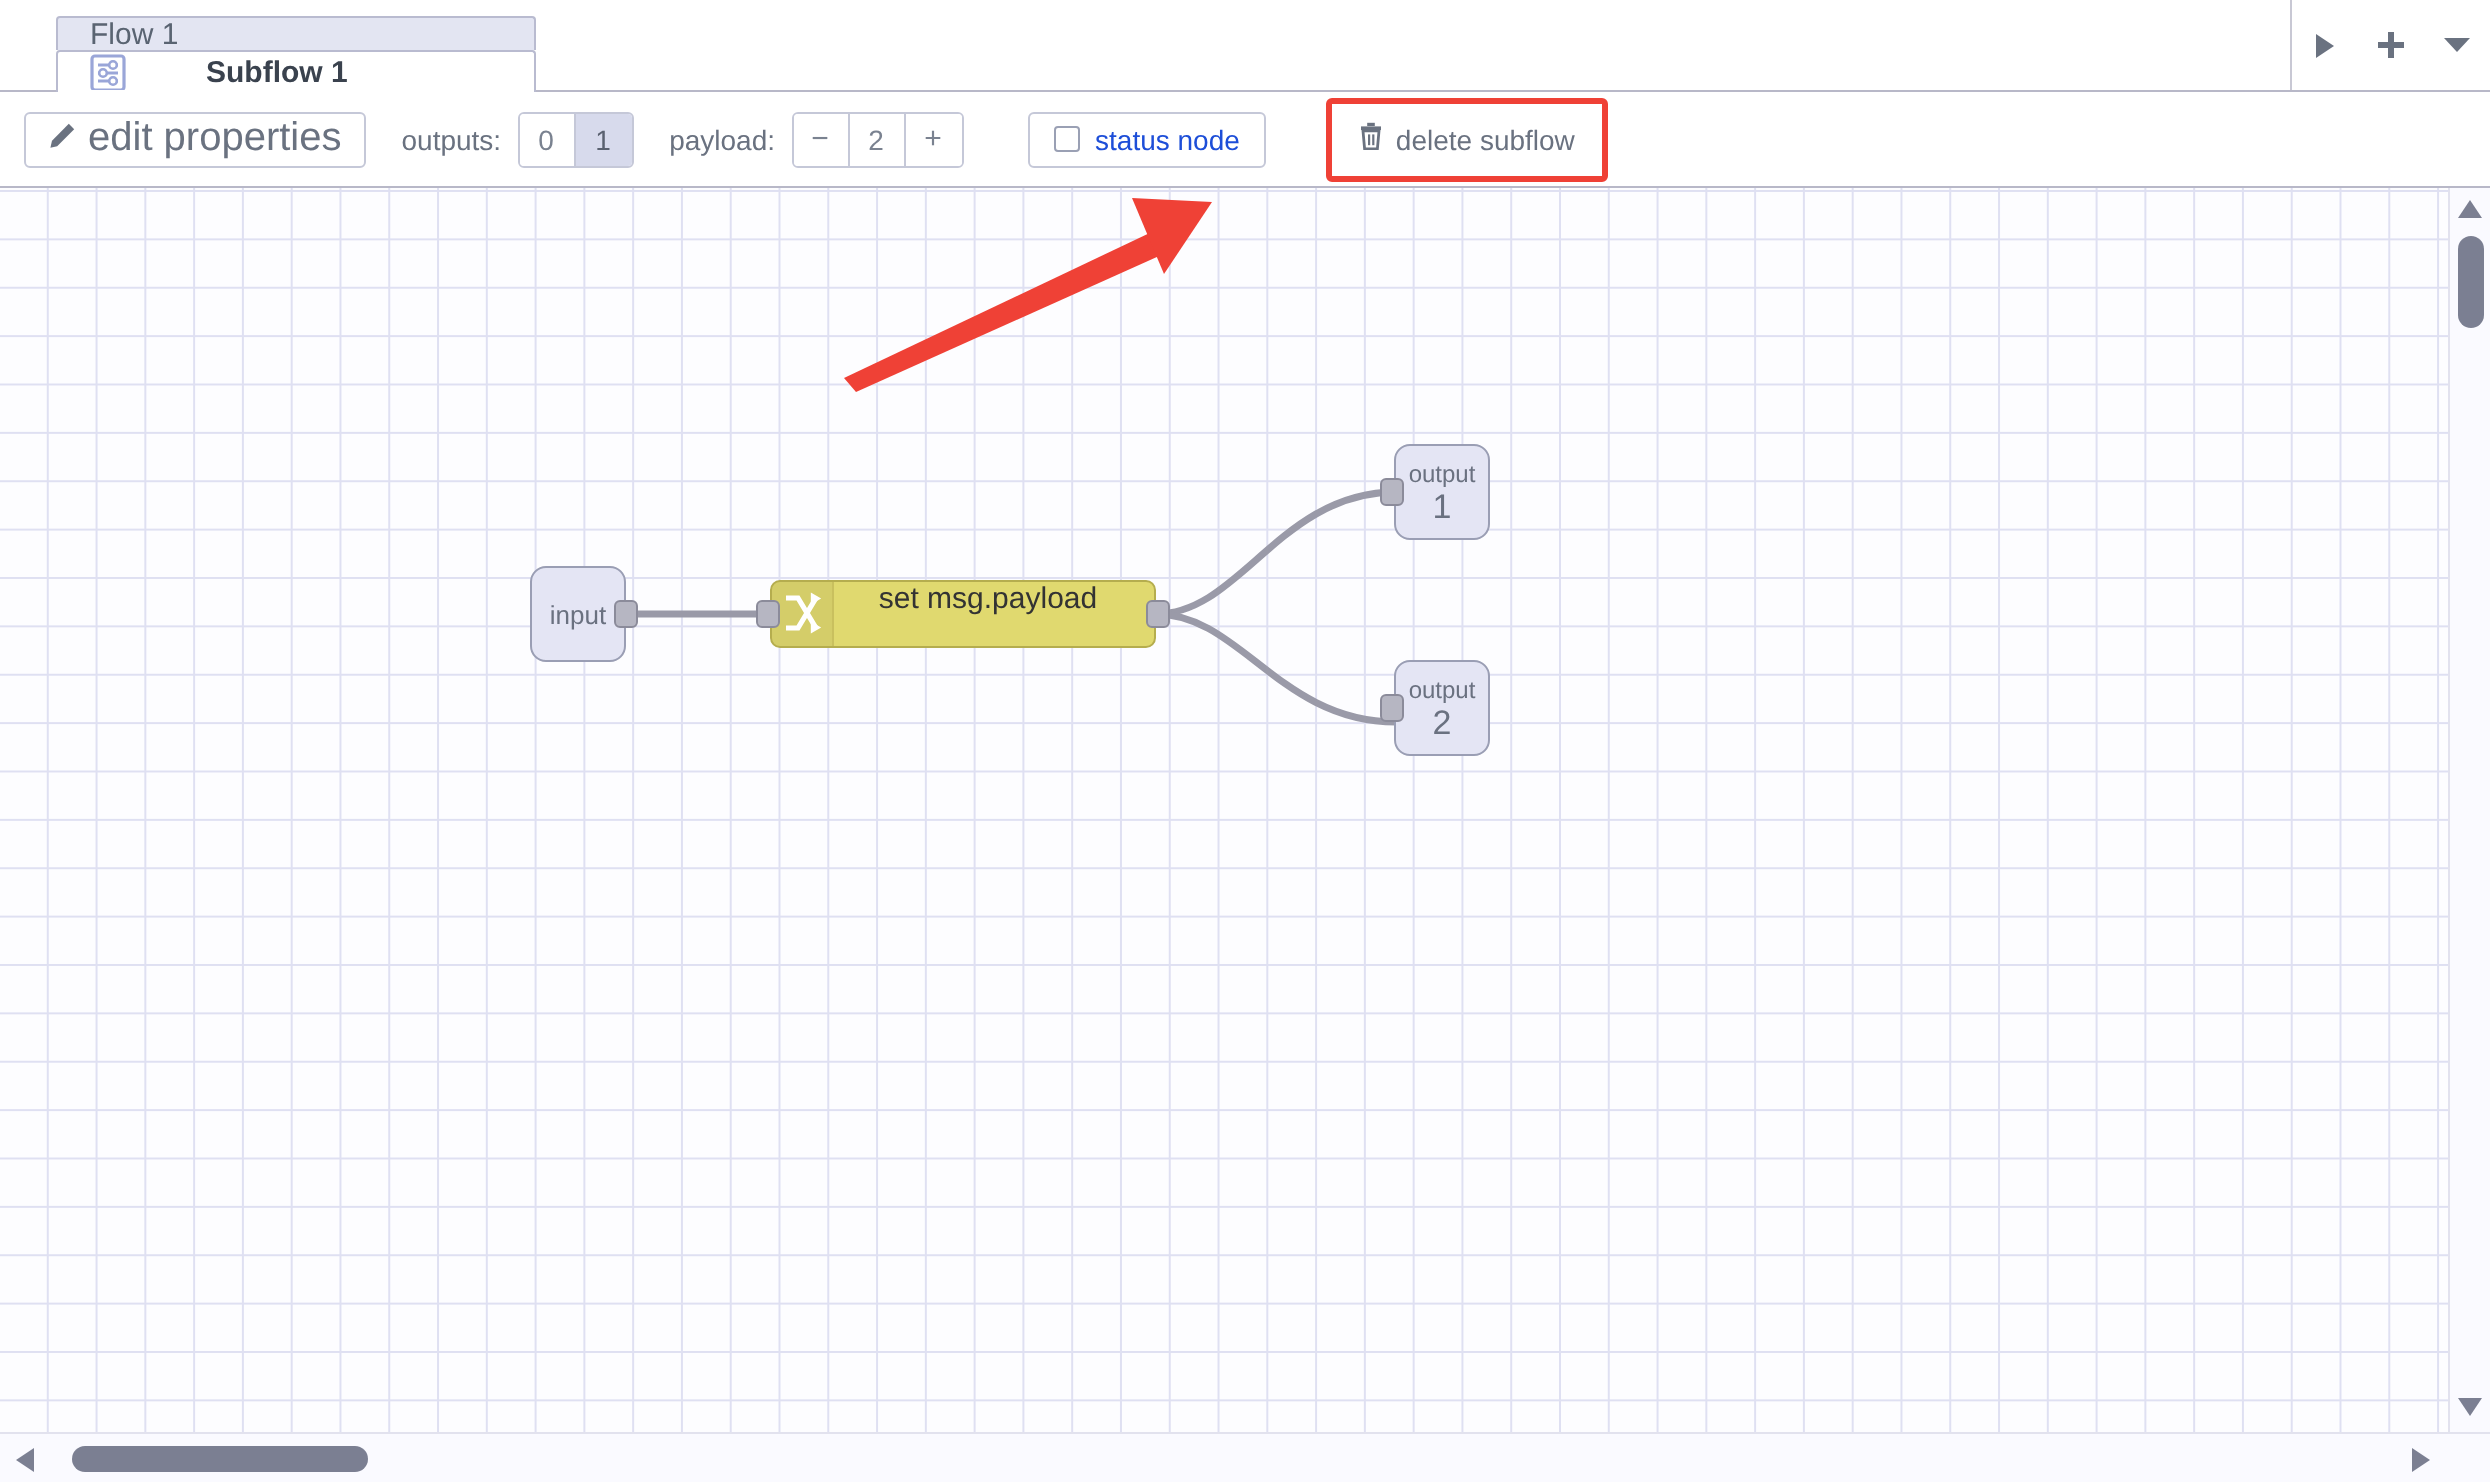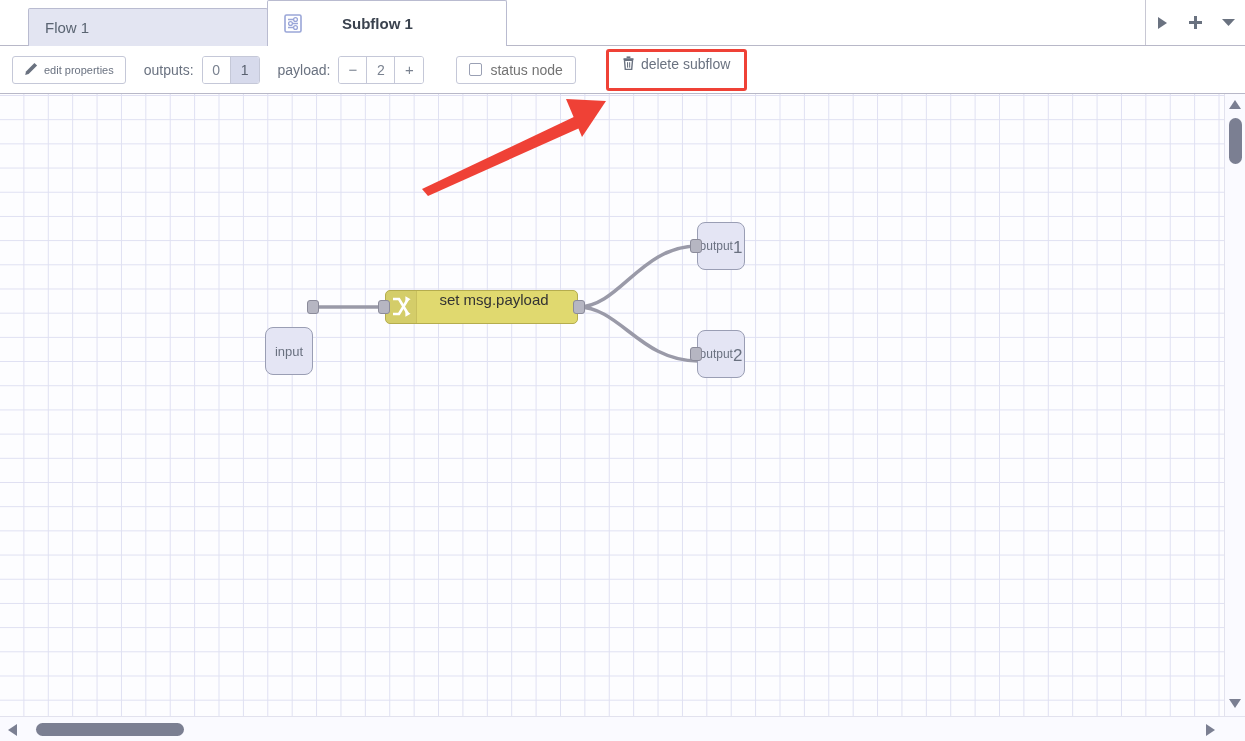--- a/index.html
+++ b/index.html
@@ -25,20 +25,21 @@
     width: 1245px; height: 46px;
     background: #ffffff;
     border-bottom: 1px solid #b8b8c8;
   }
   .tabs-wrap {
     position: absolute;
     left: 0; top: 0;
     height: 46px;
     display: flex;
     align-items: flex-end;
+    flex-direction: column;
   }
   .tab {
     height: 38px;
     margin-top: 8px;
     display: flex;
     align-items: center;
     gap: 9px;
     padding: 0 16px;
     border: 1px solid #b9bbd0;
     border-bottom: none;
@@ -106,21 +107,21 @@
   }
   .tb-button {
     height: 28px;
     display: inline-flex;
     align-items: center;
     gap: 6px;
     padding: 0 11px;
     border: 1px solid #c5c8d8;
     border-radius: 3px;
     background: #ffffff;
-    font-size: 11px;
+    font-size: 20px;
     color: #6a7280;
     white-space: nowrap;
   }
   .tb-label {
     font-size: 14px;
     color: #6a7280;
     margin-left: 18px;
     margin-right: 8px;
     white-space: nowrap;
   }
@@ -149,41 +150,42 @@
   .checkbox-btn {
     height: 28px;
     display: inline-flex;
     align-items: center;
     gap: 8px;
     padding: 0 12px;
     border: 1px solid #c5c8d8;
     border-radius: 3px;
     background: #ffffff;
     font-size: 14px;
-    color: #737373;
+    color: #1d4ed8;
     margin-left: 32px;
   }
   .cb-box {
     width: 13px; height: 13px;
     border: 1px solid #9aa0b4;
     border-radius: 2px;
     background: #fff;
   }
 
   .delete-wrap {
     position: relative;
     margin-left: 30px;
     padding: 4px;
     border: 3px solid #ef4136;
     border-radius: 3px;
     display: inline-flex;
   }
   .delete-btn {
     height: 28px;
     display: inline-flex;
+    align-items: center;
     gap: 7px;
     padding: 0 10px;
     background: #ffffff;
     font-size: 14px;
     color: #6a7280;
     border: none;
   }
 
   
   .canvas-area {
@@ -206,29 +208,29 @@
   .node {
     position: absolute;
     user-select: none;
   }
   .port-node {
     width: 48px; height: 48px;
     background: #e4e5f4;
     border: 1px solid #9a9eb4;
     border-radius: 8px;
     display: flex;
-    flex-direction: row;
+    flex-direction: column;
     align-items: center;
     justify-content: center;
     color: #6a7180;
     line-height: 1.0;
   }
   .port-node .t1 { font-size: 12px; }
   .port-node .t2 { font-size: 17px; margin-top: 2px; }
-  .port-node.single { justify-content: center; margin-top: 44px; }
+  .port-node.single { justify-content: center; }
   .port-node.single .t1 { font-size: 13px; }
 
   .change-node {
     width: 193px; height: 34px;
     background: #e0d96f;
     border: 1px solid #b5ad4e;
     border-radius: 5px;
     display: flex;
     overflow: hidden;
   }

